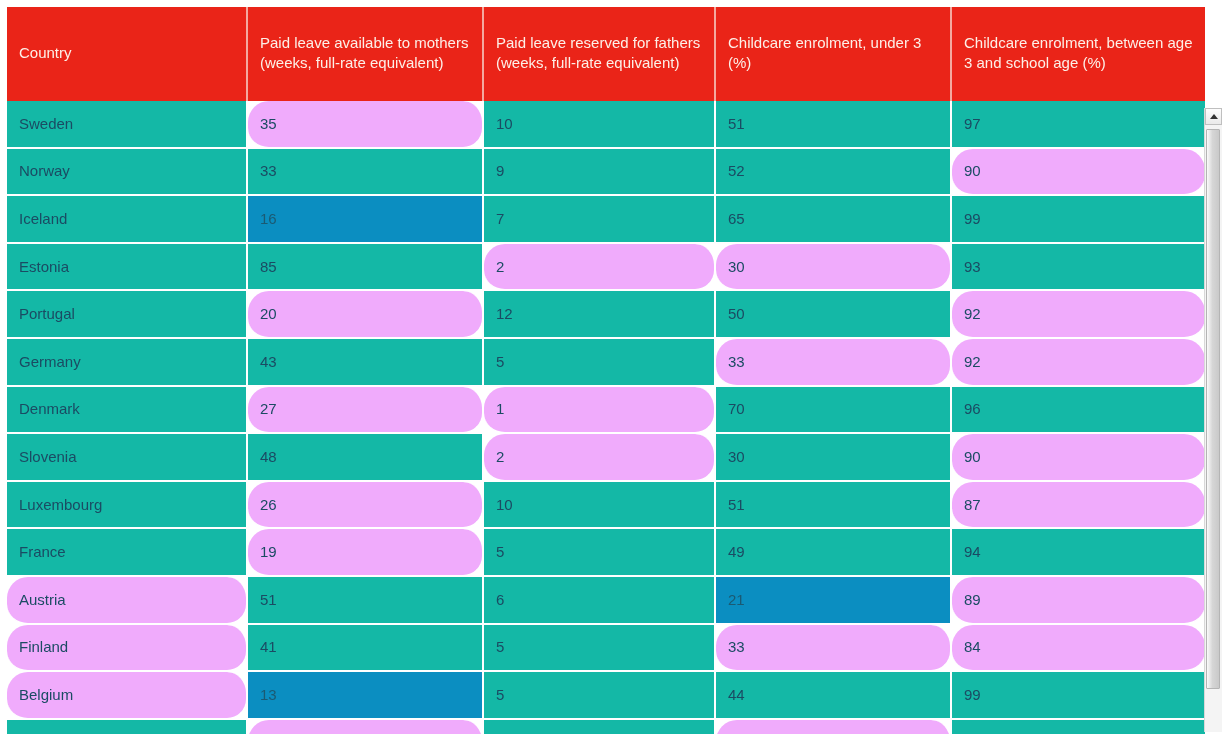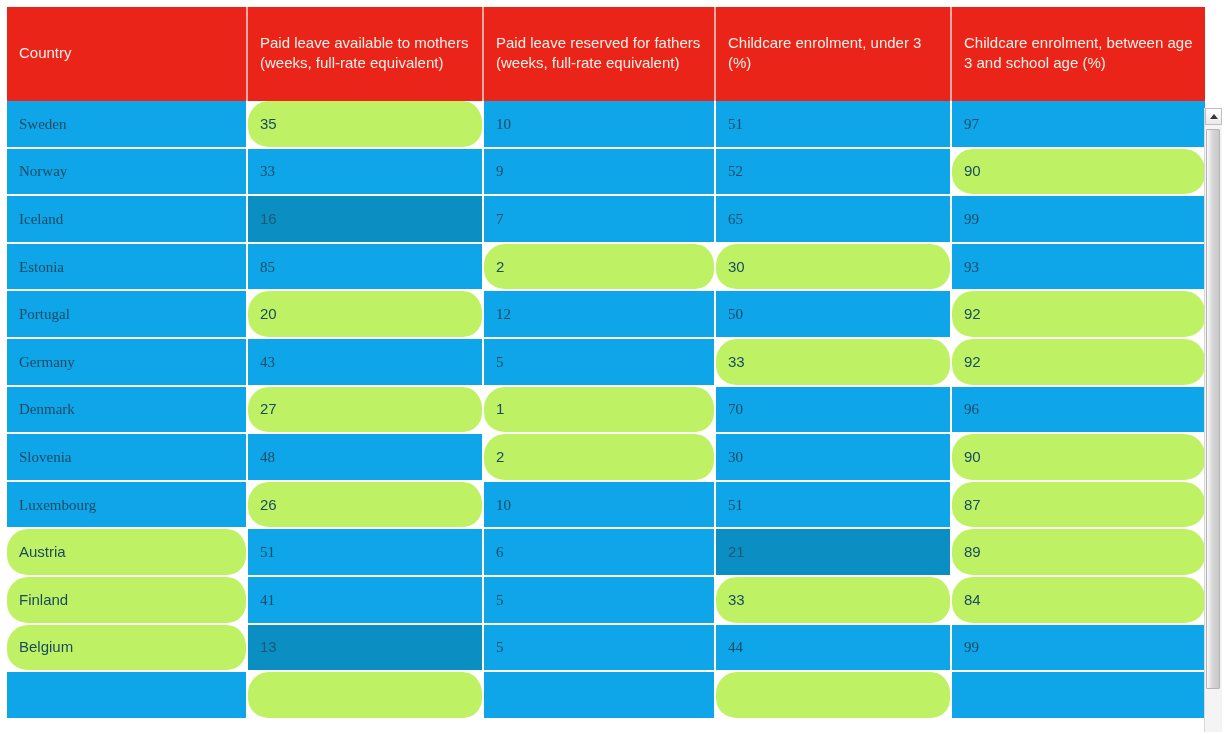--- a/index.html
+++ b/index.html
@@ -77,22 +77,22 @@
     border-right: 2px solid #ffffff;
     border-bottom: 2px solid #ffffff;
     white-space: nowrap;
     overflow: hidden;
   }
   tbody td:last-child {
     border-right: none;
   }
 
   
-  .lvl-base   { background: #0ea5e9; font-family: Liberation Serif, serif; }
-  .lvl-mid    { background: #bef264; border-radius: 21px; }
+  .lvl-base   { background: #14b8a6; }
+  .lvl-mid    { background: #f0abfc; border-radius: 21px; }
   .lvl-dark   { background: #0b8ec1; margin-top: 24px; }
 
   .lvl-dark { color: #1b5a73; }
 
   
   .scrollbar {
     position: absolute;
     right: 2px;
     top: 108px;
     width: 18px;
@@ -233,20 +233,27 @@
             <td class="lvl-mid">90</td>
           </tr>
           <tr>
             <td class="lvl-base">Luxembourg</td>
             <td class="lvl-mid">26</td>
             <td class="lvl-base">10</td>
             <td class="lvl-base">51</td>
             <td class="lvl-mid">87</td>
           </tr>
           <tr>
+            <td class="lvl-base">France</td>
+            <td class="lvl-mid">19</td>
+            <td class="lvl-base">5</td>
+            <td class="lvl-base">49</td>
+            <td class="lvl-base">94</td>
+          </tr>
+          <tr>
             <td class="lvl-mid">Austria</td>
             <td class="lvl-base">51</td>
             <td class="lvl-base">6</td>
             <td class="lvl-dark">21</td>
             <td class="lvl-mid">89</td>
           </tr>
           <tr>
             <td class="lvl-mid">Finland</td>
             <td class="lvl-base">41</td>
             <td class="lvl-base">5</td>

